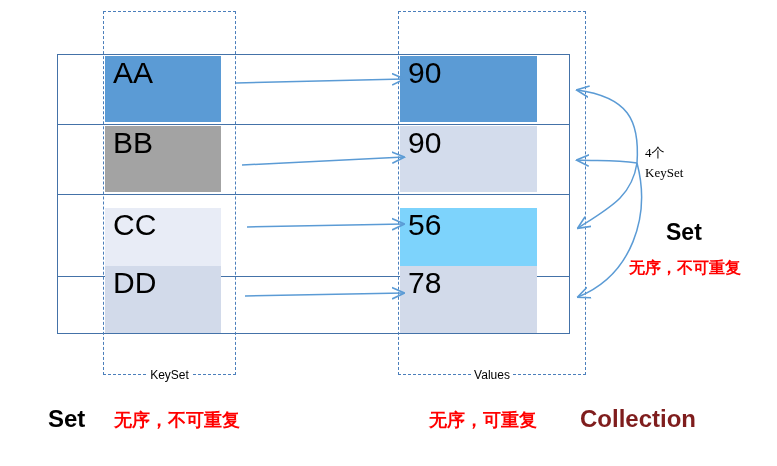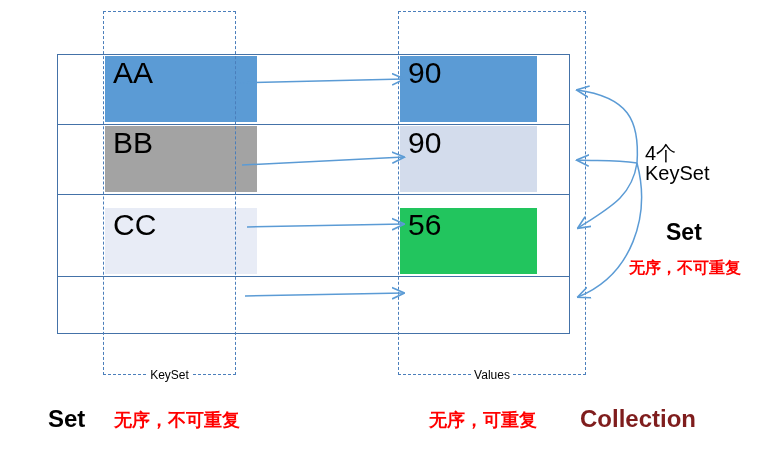--- a/index.html
+++ b/index.html
@@ -39,21 +39,21 @@
   .row.last { border-bottom: none; }
 
   .key-cell, .val-cell {
     position: absolute;
     top: 1px;
     bottom: 2px;
     box-sizing: border-box;
   }
   .key-cell {
     left: 47px;
-    width: 152px;
+    width: 116px;
   }
   .val-cell {
     left: 342px;
     width: 137px;
   }
   .cell-text {
     position: absolute;
     left: 8px;
     top: -2px;
     font-size: 30px;
@@ -93,24 +93,25 @@
   }
   .box-label span {
     background: #ffffff;
     padding: 0 3px;
   }
 
   
   #entry-label {
     left: 645px;
     top: 143px;
-    font-size: 20px;
+    font-size: 13px;
     line-height: 20px;
     color: #000000;
     white-space: nowrap;
+    font-family: Liberation Serif, serif;
   }
   #set-right-title {
     left: 666px;
     top: 219px;
     font-size: 23px;
     font-weight: bold;
     color: #000000;
     white-space: nowrap;
   }
   #set-right-note {
@@ -186,25 +187,33 @@
       </div>
       <div class="val-cell" style="background:#d3dcec;">
         <div class="cell-text">90</div>
       </div>
     </div>
 
     <div class="row" style="top:140px;margin-top:12px;">
       <div class="key-cell" style="background:#e8ecf6;">
         <div class="cell-text">CC</div>
       </div>
-      <div class="val-cell" style="background:#22c55e;">
+      <div class="val-cell" style="background:#7dd3fc;">
         <div class="cell-text">56</div>
       </div>
     </div>
 
+    <div class="row last" style="top:210px;">
+      <div class="key-cell" style="background:#d2daea;">
+        <div class="cell-text">DD</div>
+      </div>
+      <div class="val-cell" style="background:#d2daea;">
+        <div class="cell-text">78</div>
+      </div>
+    </div>
 
   </div>
 
   <div id="keyset-box" class="dashed-box">
     <div class="box-label">
       <span>KeySet</span>
     </div>
   </div>
 
   <div id="values-box" class="dashed-box">

